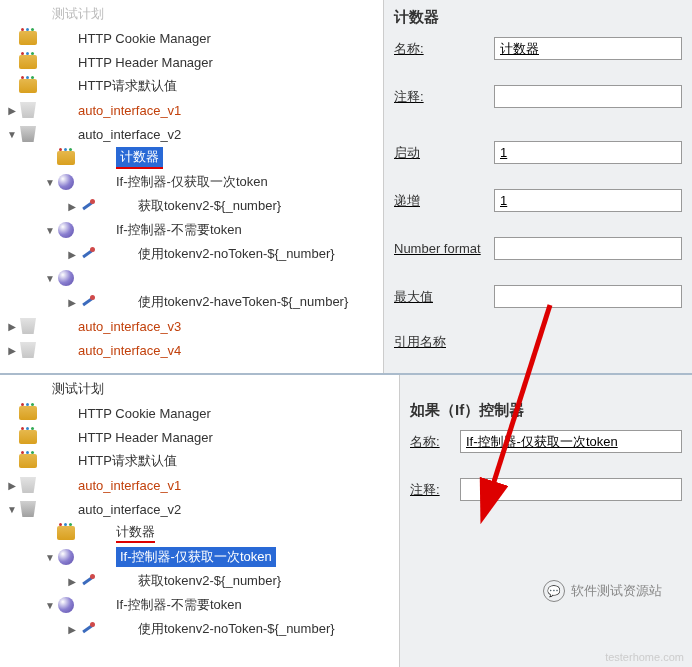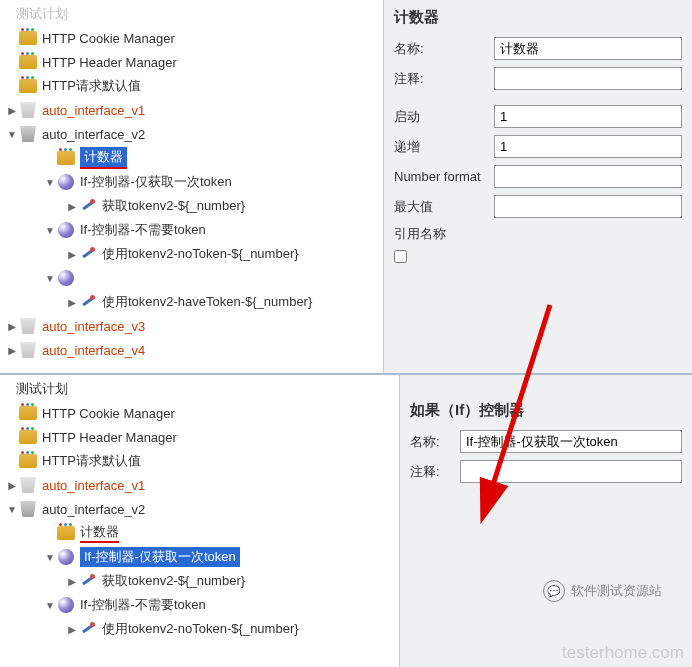--- a/index.html
+++ b/index.html
@@ -4,36 +4,36 @@
 <style>
 * { box-sizing: border-box; margin: 0; padding: 0; }
 body { font-family: "Microsoft YaHei", Arial, sans-serif; font-size: 13px; background: #fff; width: 692px; height: 667px; overflow: hidden; position: relative; }
 .split { display: flex; height: 375px; border-bottom: 2px solid #aabbcc; }
 .split2 { display: flex; height: 292px; }
 .tree-panel { width: 400px; border-right: 1px solid #ccc; overflow: hidden; background: #fff; padding-top: 2px; }
 .props-panel { flex: 1; background: #eef0f2; padding: 8px 10px; }
 .tree-item { display: flex; align-items: center; height: 24px; white-space: nowrap; }
 .tree-item .toggle { width: 12px; display: inline-block; color: #666; font-size: 10px; text-align: center; }
 .tree-item .icon { width: 20px; height: 18px; display: inline-flex; align-items: center; justify-content: center; margin-right: 4px; }
-.tree-item .lbl { color: #333; }
+.tree-item .lbl { color: #333; margin-left: 36px; }
 .tree-item.selected .lbl { background: #2969d6; color: #fff; padding: 1px 4px; }
 .tree-item.dim .lbl { color: #c2410c; }
 .underline-red { border-bottom: 2px solid #d00; display: inline-block; }
 .indent-0 { padding-left: 4px; }
 .indent-1 { padding-left: 6px; }
 .indent-2 { padding-left: 44px; }
 .indent-3 { padding-left: 66px; }
 .panel-title { font-size: 15px; font-weight: bold; color: #333; margin-bottom: 10px; }
-.field-row { display: flex; align-items: center; margin-bottom: 7px; }
+.field-row { display: flex; align-items: center; margin-bottom: 25px; text-decoration: underline; }
 .field-label { width: 100px; font-size: 13px; color: #333; }
 .field-input { flex: 1; border: 1px solid #999; padding: 3px 5px; font-size: 13px; background: #fff; }
 .field-input.focus { border: 2px solid #5a8ed8; }
 .checkbox-row { display: flex; align-items: center; margin-top: 4px; }
 .checkbox-row input { margin-right: 6px; }
-.watermark { position: absolute; bottom: 4px; right: 8px; color: #ccc; font-size: 17px; z-index: 5; }
+.watermark { position: absolute; bottom: 4px; right: 8px; color: #ccc; font-size: 11px; z-index: 5; }
 .wechat-label { position: absolute; bottom: 65px; right: 30px; display: flex; align-items: center; color: #888; font-size: 13px; }
 .wechat-icon { width: 22px; height: 22px; border-radius: 50%; border: 1px solid #888; display: inline-flex; align-items: center; justify-content: center; margin-right: 6px; font-size: 11px; }
 
 .arrow { position: absolute; z-index: 20; pointer-events: none; }
 
 .ic-mgr { background: linear-gradient(#e6b84d,#d9a01f); width: 18px; height: 14px; border-radius: 2px; position: relative; }
 .ic-mgr::before { content:""; position:absolute; top:-3px; left:2px; width:3px; height:3px; background:#c33; border-radius:50%; }
 .ic-mgr::after { content:""; position:absolute; top:-3px; left:7px; width:3px; height:3px; background:#38c; border-radius:50%; box-shadow: 5px 0 0 #3a5; }
 .ic-tg { width: 16px; height: 16px; background: linear-gradient(#d0d0d0,#a0a0a0); clip-path: polygon(0 0,100% 0,85% 100%,15% 100%); }
 .ic-if { width: 16px; height: 16px; border-radius: 50%; background: radial-gradient(circle at 30% 30%, #fff, #8a7fd0, #5a4ba8); }

